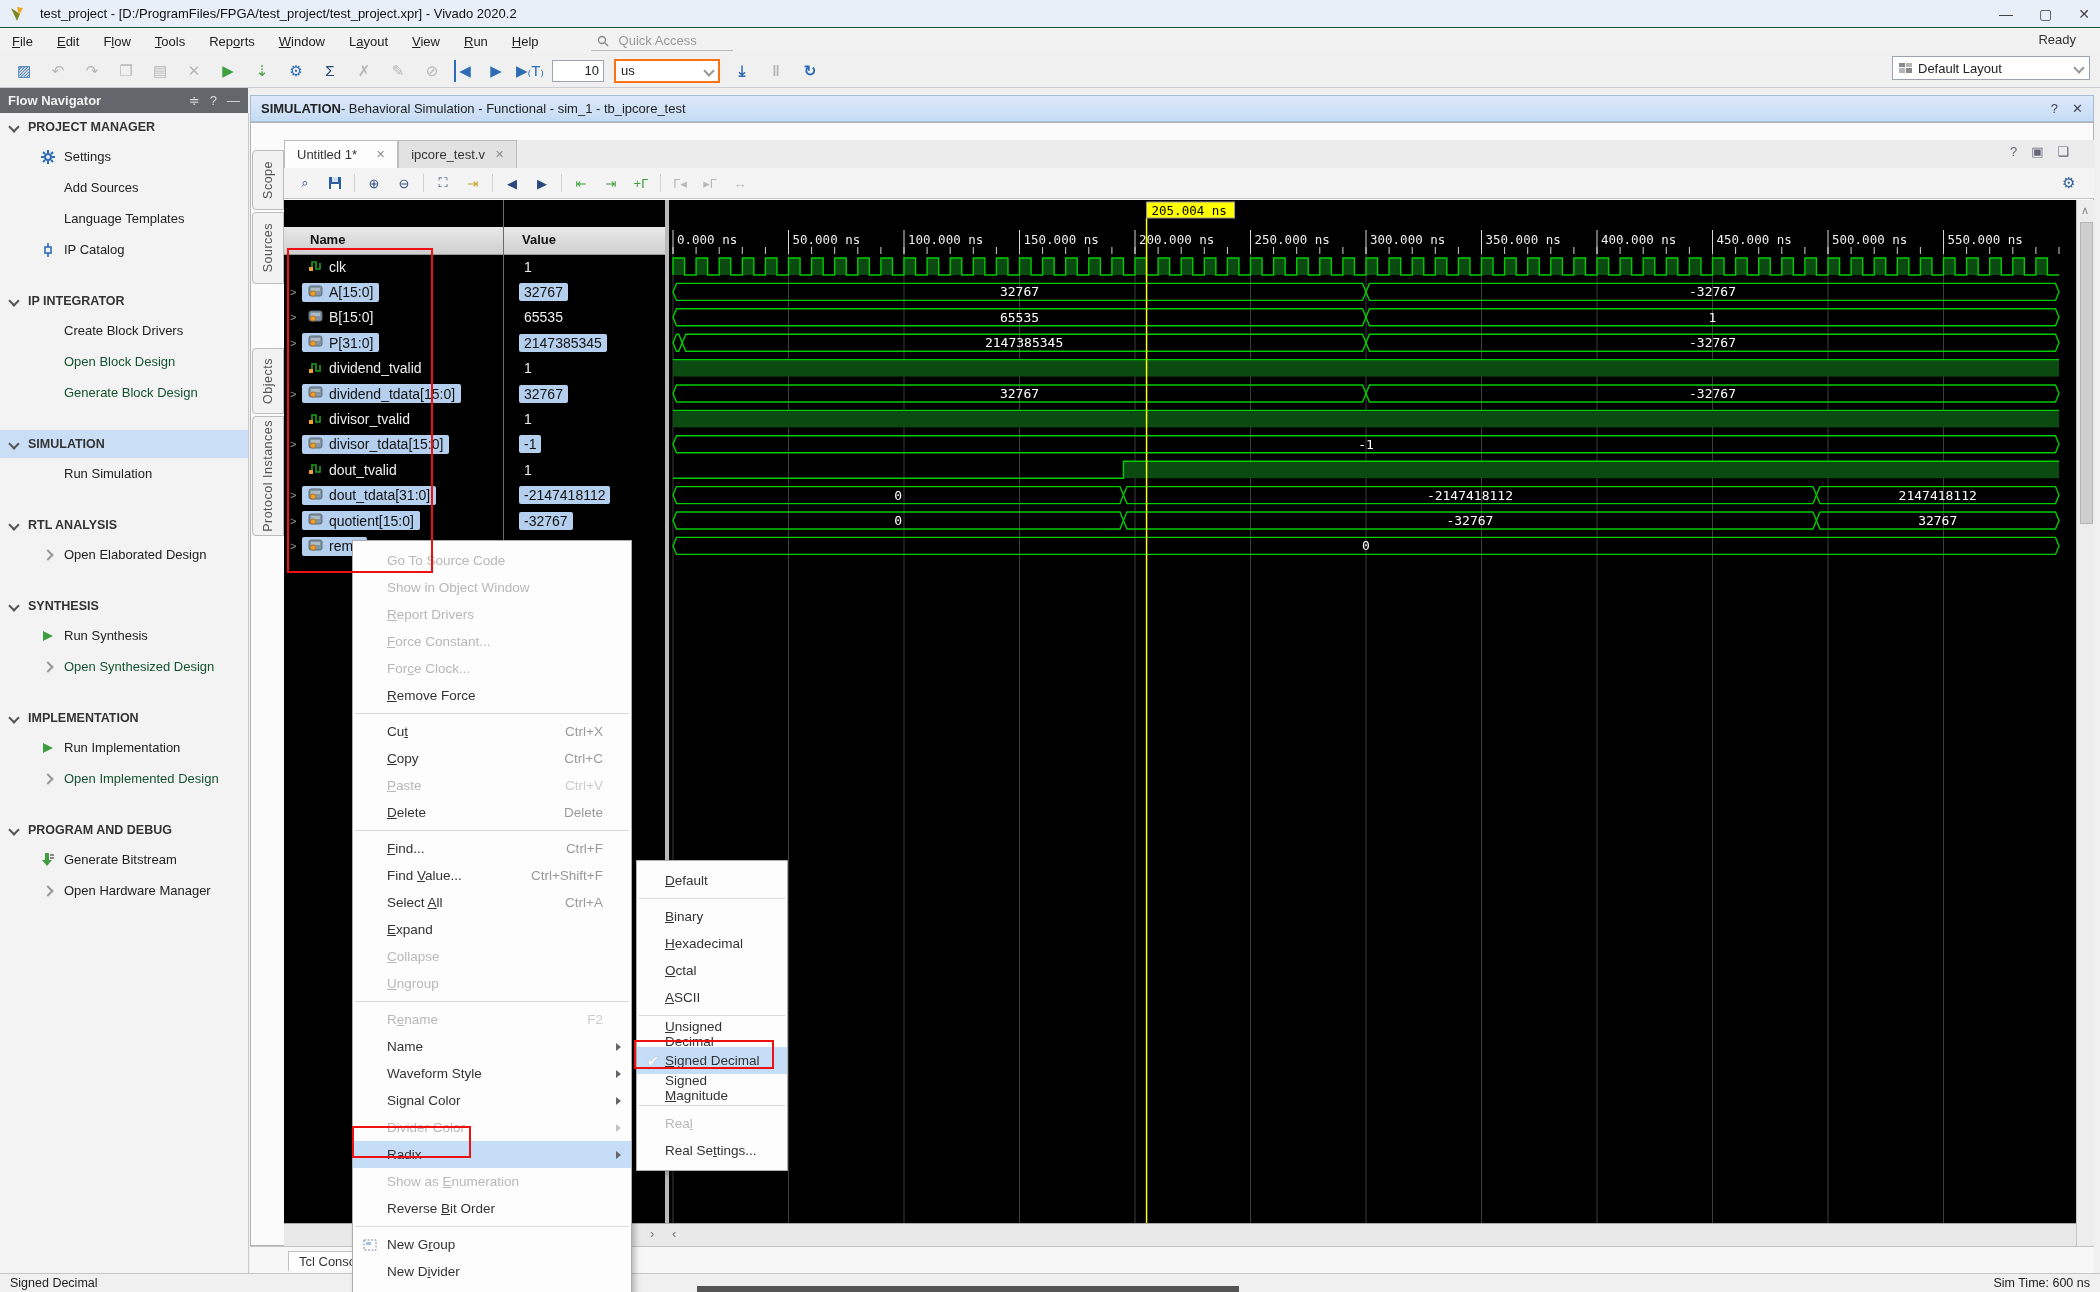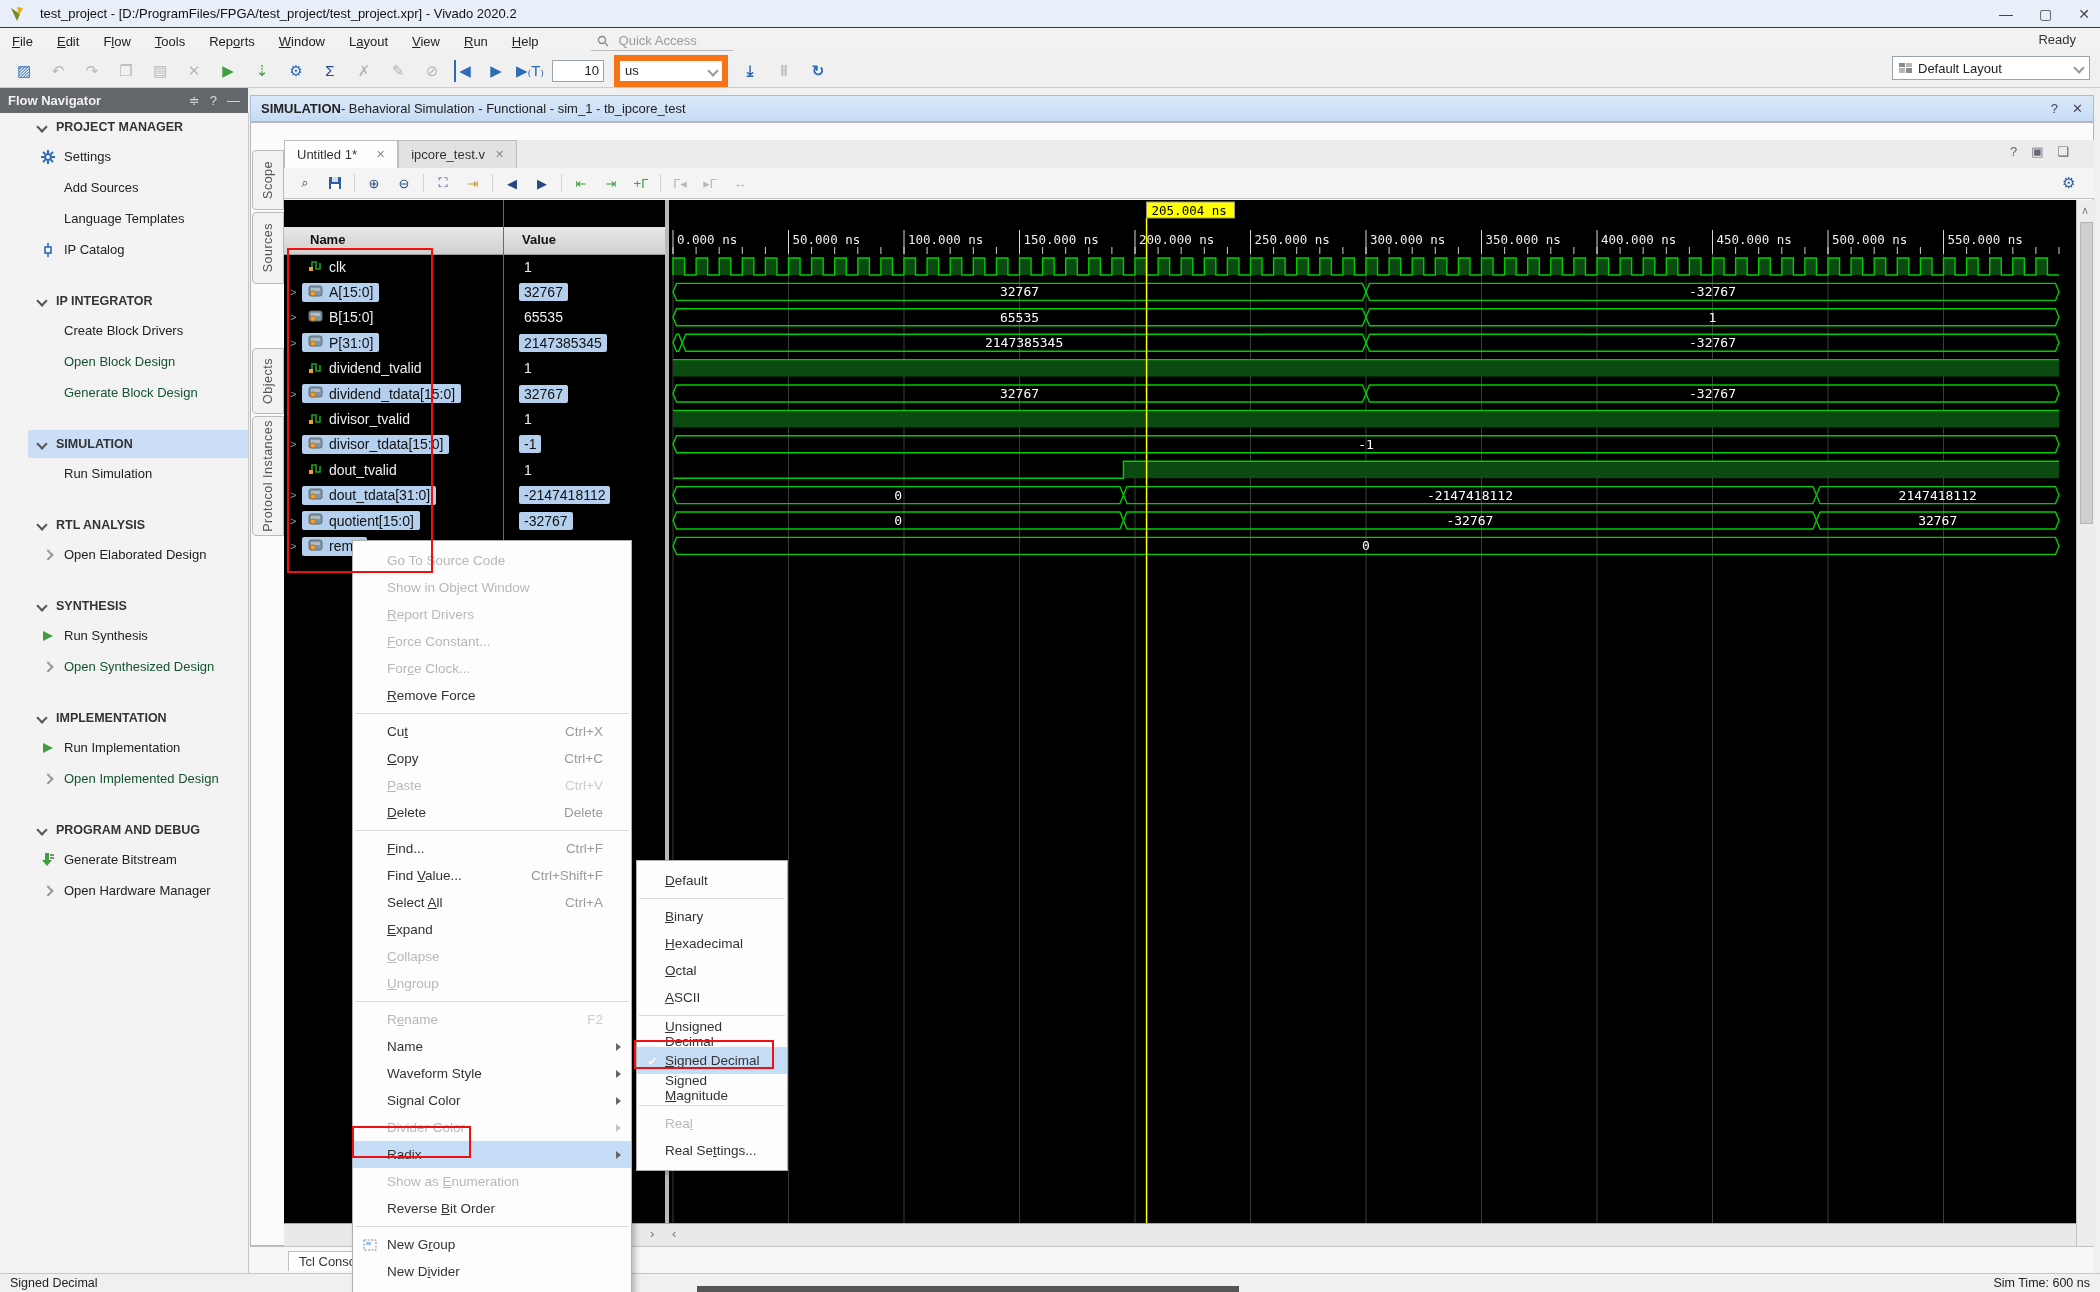--- a/index.html
+++ b/index.html
@@ -12,34 +12,34 @@
   .winbtns{position:absolute;right:10px;top:0;height:27px;display:flex;gap:26px;align-items:center;color:#444;font-size:14px;}
   
   #menubar{left:0;top:28px;width:2100px;height:26px;background:#f2f2f2;display:flex;align-items:center;}
   #menubar .mitem{padding:3px 12px;color:#222;}
   #menubar u{text-decoration:underline;}
   #qa{display:flex;align-items:center;gap:10px;margin-left:40px;border-bottom:1px solid #b9b9b9;padding:2px 6px;width:130px;color:#9a9a9a;}
   
   #toolbar{left:0;top:54px;width:2100px;height:34px;background:#f0f0f0;border-bottom:1px solid #c9cdd4;display:flex;align-items:center;gap:10px;padding-left:12px;box-sizing:border-box;}
   .tico{width:24px;height:22px;display:flex;align-items:center;justify-content:center;font-size:15px;}
   .tfield{width:46px;height:20px;border:1px solid #9aa4b0;background:#fff;text-align:right;padding-right:4px;line-height:20px;}
-  .tselect{width:92px;height:20px;border:6px solid #f97316;background:#fff;display:flex;align-items:center;justify-content:space-between;padding:0 5px;line-height:20px;}
+  .tselect{width:92px;height:20px;border:2px solid #f97316;background:#fff;display:flex;align-items:center;justify-content:space-between;padding:0 5px;line-height:20px;}
   #ready{position:absolute;right:24px;top:32px;color:#333;}
   #layoutsel{position:absolute;right:10px;top:56px;width:198px;height:24px;border:1px solid #9aa4b0;background:#fff;display:flex;align-items:center;gap:6px;padding:0 6px;box-sizing:border-box;}
   .chev{display:inline-block;width:6px;height:6px;border-right:2px solid #555;border-bottom:2px solid #555;}
   .chev.down{transform:rotate(45deg);}
   .chev.right{transform:rotate(-45deg);}
   .chev.gray{border-color:#999;}
   
   #flownav-header{left:0;top:88px;width:248px;height:25px;background:#63666b;color:#f2f2f2;display:flex;align-items:center;font-weight:bold;}
   #flownav-header span.t{margin-left:8px;font-size:13px;}
   #flownav-header .hicons{position:absolute;right:8px;display:flex;gap:10px;font-weight:normal;color:#ddd;}
   #sidebar{left:0;top:113px;width:248px;height:1160px;background:#f3f3f3;border-right:1px solid #c9c9c9;overflow:hidden;}
   .sec-gap{height:22px;}
-  .sec-head{display:flex;align-items:center;gap:10px;height:28px;padding-left:10px;font-weight:bold;font-size:12.5px;color:#333;margin-left:28px;}
+  .sec-head{display:flex;align-items:center;gap:10px;height:28px;padding-left:10px;font-weight:bold;font-size:12.5px;color:#333;}
   .sec-head.sel{background:#cadef5;}
   .tree-item{display:flex;align-items:center;gap:8px;height:31px;padding-left:40px;color:#222;}
   .tree-item.gray{color:#14532d;}
   .tree-item .iconbox{width:16px;height:16px;display:flex;align-items:center;justify-content:center;}
   
   #simheader{left:250px;top:95px;width:1844px;height:27px;background:linear-gradient(#dcE9fa,#c6dcf5);border:1px solid #a8bdd6;box-sizing:border-box;display:flex;align-items:center;font-size:13px;color:#222;}
   #simheader .b{font-weight:bold;margin-left:10px;}
   #simheader .hic{position:absolute;right:10px;display:flex;gap:14px;color:#445;}
   #simpanel{left:250px;top:122px;width:1844px;height:1124px;background:#fbfbfb;border:1px solid #b5b5b5;box-sizing:border-box;}
   .sidetab{position:absolute;left:252px;width:30px;background:#f2f2f2;border:1px solid #bbb;border-radius:4px 0 0 4px;color:#555;display:flex;align-items:center;justify-content:center;}

